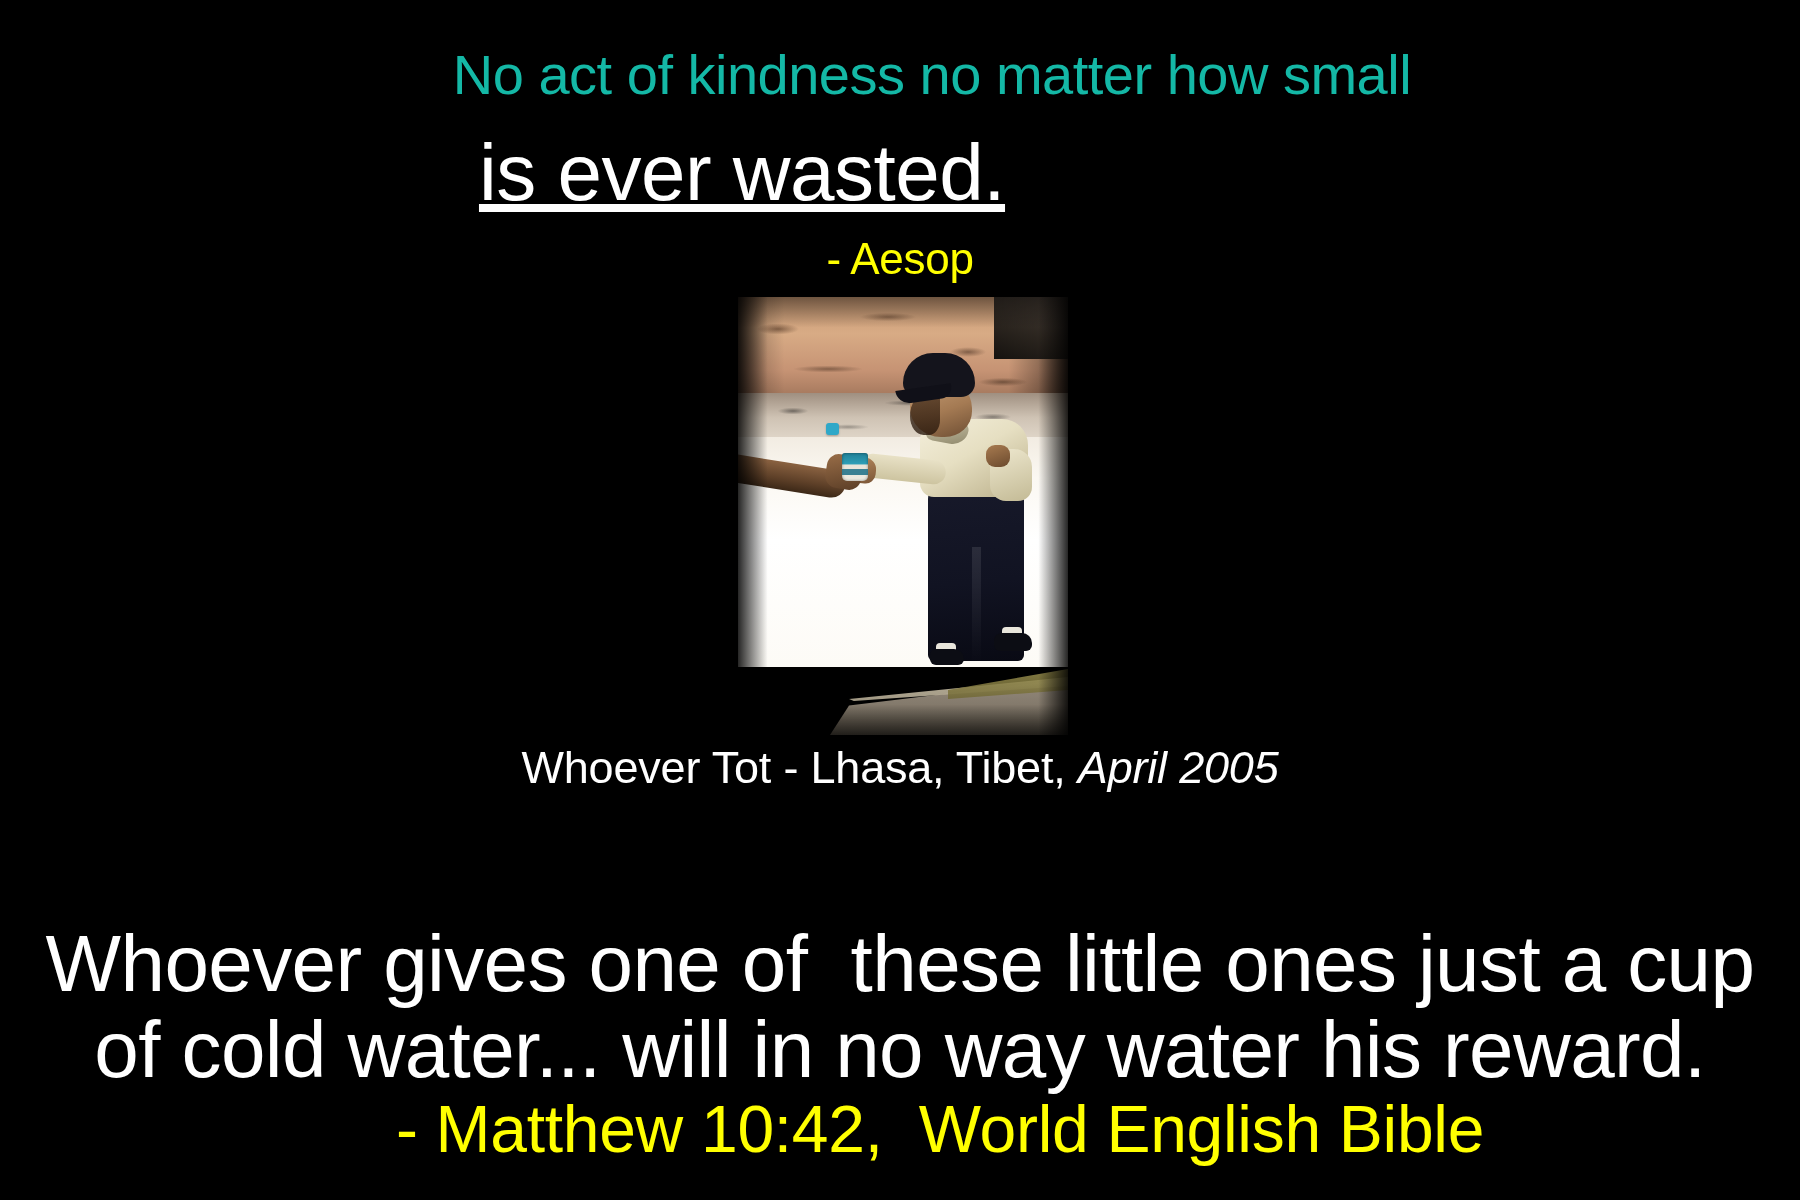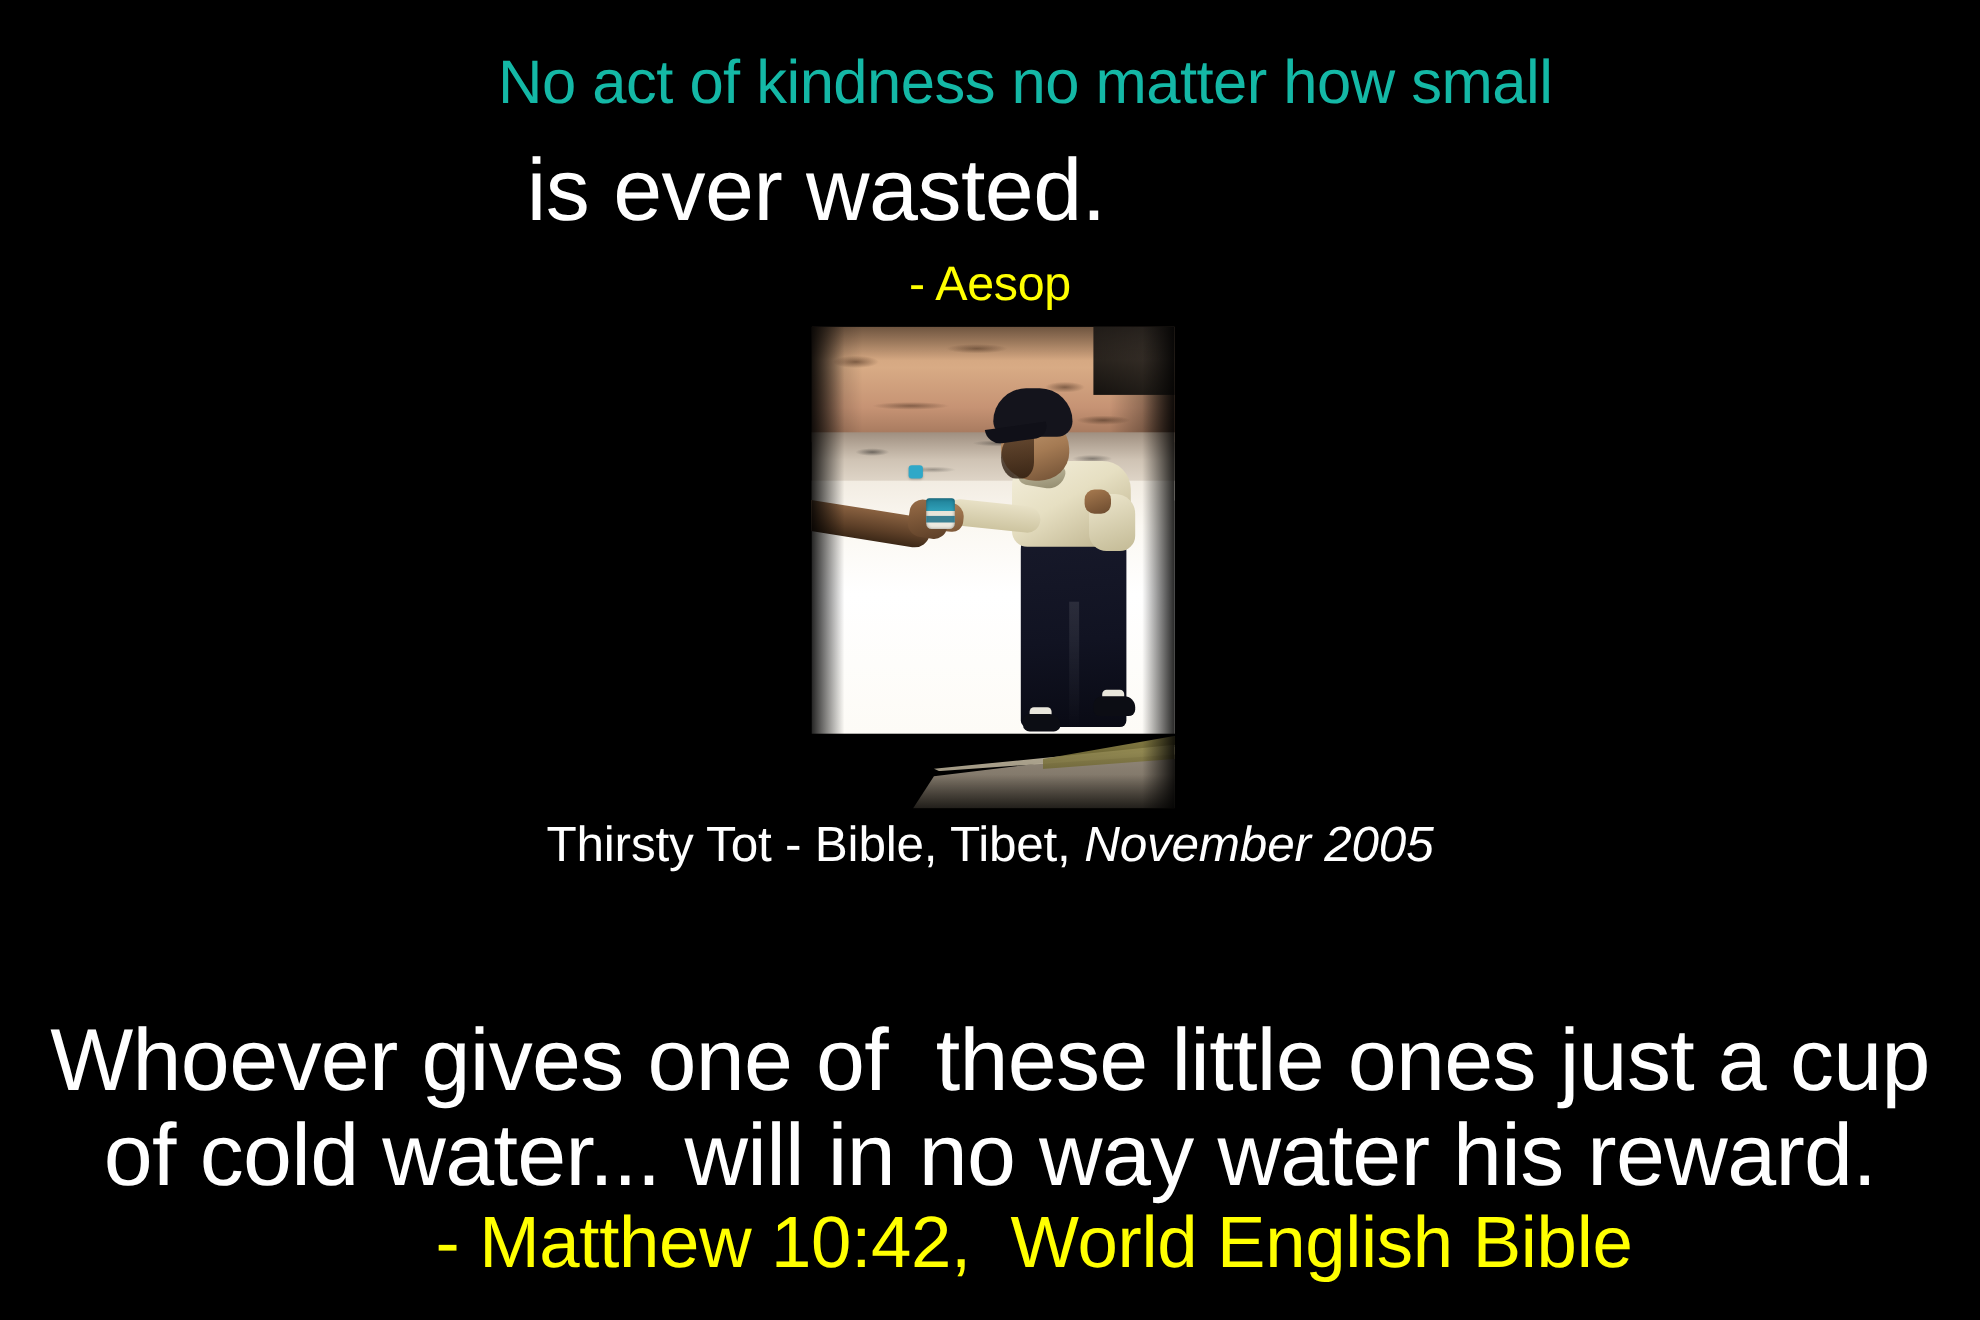--- a/index.html
+++ b/index.html
@@ -39,20 +39,21 @@
   .quote-top-line2 {
     position: absolute;
     left: 0;
     top: 124px;
     width: 1484px;
     text-align: center;
     color: #ffffff;
     font-size: 80px;
     line-height: 98px;
     letter-spacing: -0.5px;
+    text-decoration: underline;
   }
   .attrib-top {
     position: absolute;
     left: 0;
     top: 228px;
     width: 1800px;
     text-align: center;
     color: #ffff00;
     font-size: 44px;
     line-height: 62px;
@@ -416,21 +417,21 @@
       <div class="adult-arm"></div>
       <div class="adult-hand"></div>
       <div class="cup"></div>
       <div class="cup-band"></div>
 
       <div class="photo-vignette"></div>
     </div>
   </div>
 
   <div class="caption">
-    <span>Thirsty Tot - Bible, Tibet, </span><span class="ital">November 2005</span>
+    <span>Whoever Tot - Lhasa, Tibet, </span><span class="ital">April 2005</span>
   </div>
 
   <div class="quote-bottom-1">Whoever gives one of  these little ones just a cup</div>
 
   <div class="quote-bottom-2">of cold water... will in no way water his reward.</div>
 
   <div class="attrib-bottom">- Matthew 10:42,  World English Bible</div>
 
 </div>
 

